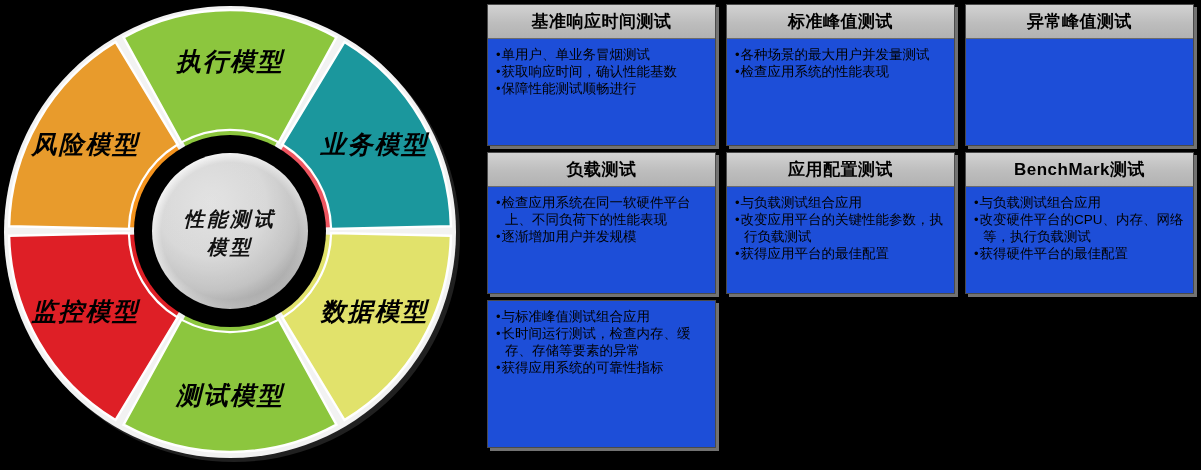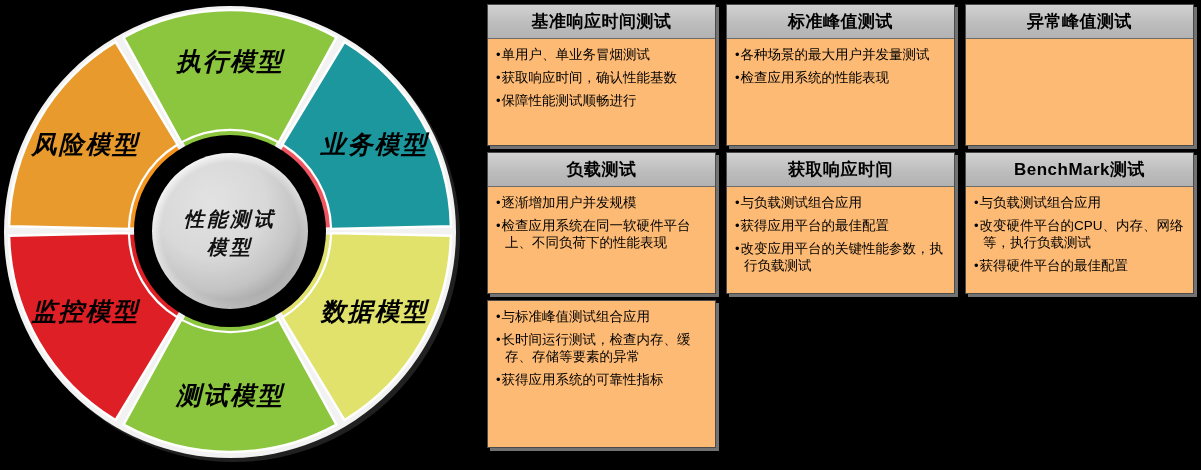--- a/index.html
+++ b/index.html
@@ -31,21 +31,21 @@
   
   #grid{
     position:absolute;left:487px;top:4px;
     width:708px;height:462px;
     display:grid;
     grid-template-columns:229px 229px 229px;
     grid-template-rows:142px 142px 148px;
     column-gap:10px;row-gap:6px;
   }
   .card{
-    background:#fdba74;
+    background:#1d4ed8;
     border:1px solid #4a4a4a;
     box-shadow:3px 3px 0 rgba(120,120,120,.95);
     display:flex;flex-direction:column;
     overflow:hidden;
     box-sizing:border-box;
   }
   .card-header{
     background:linear-gradient(#d2d2d2,#bdbdbd 55%,#b2b2b2);
     border-bottom:1px solid #6b6b6b;
     height:33px;min-height:33px;
@@ -55,21 +55,20 @@
     font-weight:bold;
     font-size:17px;
     color:#000;
     letter-spacing:.5px;
     white-space:nowrap;
   }
   .card-body{
     flex:1;
     padding:7px 8px 0 8px;
     display:flex;flex-direction:column;
-    gap:6px;
     box-sizing:border-box;
   }
   .bullet-line{
     position:relative;
     font-size:13.5px;
     line-height:17px;
     color:#000;
     padding-left:9px;
     text-indent:-9px;
   }
@@ -162,32 +161,32 @@
       <div class="card">
         <div class="card-header">
           <div class="card-title">异常峰值测试</div>
         </div>
       </div>
       <div class="card">
         <div class="card-header">
           <div class="card-title">负载测试</div>
         </div>
         <div class="card-body">
+          <div class="bullet-line">检查应用系统在同一软硬件平台上、不同负荷下的性能表现</div>
           <div class="bullet-line">逐渐增加用户并发规模</div>
-          <div class="bullet-line">检查应用系统在同一软硬件平台上、不同负荷下的性能表现</div>
-        </div>
-      </div>
-      <div class="card">
-        <div class="card-header">
-          <div class="card-title">获取响应时间</div>
+        </div>
+      </div>
+      <div class="card">
+        <div class="card-header">
+          <div class="card-title">应用配置测试</div>
         </div>
         <div class="card-body">
           <div class="bullet-line">与负载测试组合应用</div>
+          <div class="bullet-line">改变应用平台的关键性能参数，执行负载测试</div>
           <div class="bullet-line">获得应用平台的最佳配置</div>
-          <div class="bullet-line">改变应用平台的关键性能参数，执行负载测试</div>
         </div>
       </div>
       <div class="card">
         <div class="card-header">
           <div class="card-title">BenchMark测试</div>
         </div>
         <div class="card-body">
           <div class="bullet-line">与负载测试组合应用</div>
           <div class="bullet-line">改变硬件平台的CPU、内存、网络等，执行负载测试</div>
           <div class="bullet-line">获得硬件平台的最佳配置</div>

